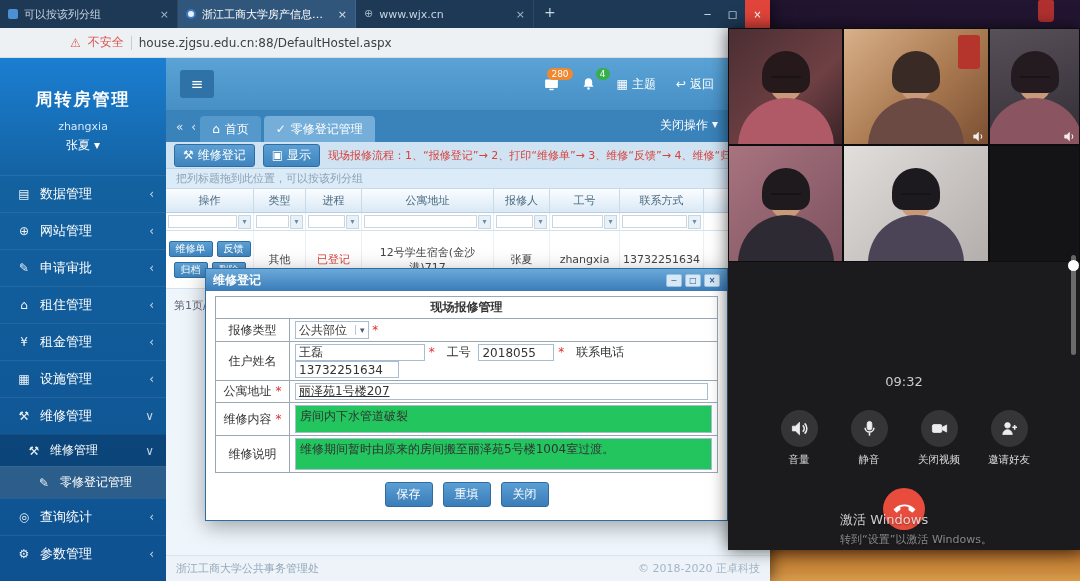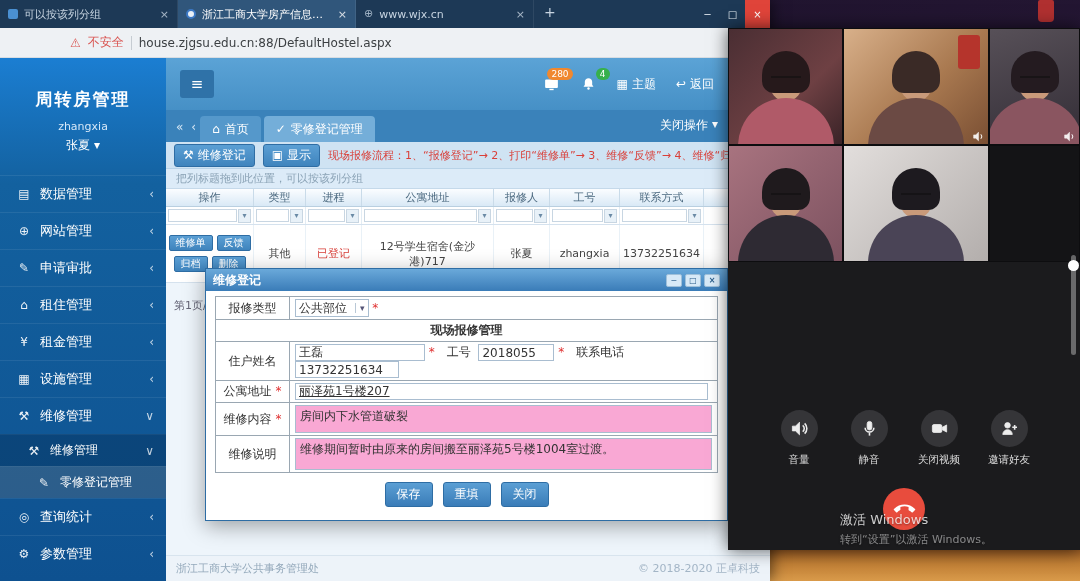--- a/index.html
+++ b/index.html
@@ -89,21 +89,21 @@
   .toolbar { height:27px; background:#cfe3f3; border-bottom:1px solid #b9d3e8;
     display:flex; align-items:center; gap:8px; padding:0 8px; overflow:hidden; }
   .tool-btn { background:linear-gradient(#5b9fd4,#3f84bd); border:1px solid #2e6da4; color:#fff;
     font-size:12px; padding:2px 8px; border-radius:3px; display:flex; gap:4px; align-items:center; white-space:nowrap; }
   .flow-text { color:#d9403a; font-size:11px; white-space:nowrap; }
 
   .grouphint { height:20px; background:#dcebf8; border-bottom:1px solid #c5d9ea;
     color:#8aa2b5; font-size:11px; display:flex; align-items:center; padding:0 10px; }
 
   .grid-header,.filter-row,.data-row { display:flex; }
-  .grid-header { height:18px; background:linear-gradient(#fbfdff,#d9e9f6); border-bottom:1px solid #b9cfe0; }
+  .grid-header { height:24px; background:linear-gradient(#fbfdff,#d9e9f6); border-bottom:1px solid #b9cfe0; }
   .gh-cell { font-size:11px; color:#4a6覆; color:#4a687f; display:flex; align-items:center;
     justify-content:center; border-right:1px solid #c9dbe9; }
   .filter-row { height:18px; background:#fff; border-bottom:1px solid #d5e2ee; }
   .f-cell { display:flex; align-items:center; padding:1px 2px; gap:1px; border-right:1px solid #e2ecf4; }
   .f-input { flex:1; min-width:0; height:13px; border:1px solid #c8d6e2; background:#fff; }
   .f-dd { width:13px; height:14px; background:#e8f1f8; border:1px solid #c8d6e2;
     font-size:8px; color:#6a8aa5; text-align:center; line-height:12px; }
   .data-row { background:#fff; border-bottom:1px solid #d5e2ee; min-height:58px; }
   .d-cell { font-size:11px; color:#444; display:flex; align-items:center; justify-content:center;
     text-align:center; border-right:1px solid #e9f1f7; padding:2px; }
@@ -136,21 +136,21 @@
   .form-table td { border:1px solid #9aa7b2; font-size:12px; color:#333; padding:2px 5px; }
   .m-header-cell { text-align:center; font-weight:bold; font-size:13px; height:22px; }
   .lbl { width:74px; text-align:center; white-space:nowrap; }
   .req { color:#e03131; }
   .inp { border:1px solid #a9bdd0; height:17px; font-size:12px; padding:0 3px; color:#333;
     background:#fff; vertical-align:middle; font-family:inherit; }
   .sel { display:inline-flex; align-items:center; gap:8px; border:1px solid #a9bdd0;
     height:18px; font-size:12px; padding:0 3px; background:#fff; }
   .sel .caret { font-size:9px; color:#557; border-left:1px solid #b9c8d6; padding-left:4px; }
   .inline-lbl { margin:0 4px 0 8px; white-space:nowrap; }
-  .txt { border:1px solid #a9bdd0; width:100%; font-size:12px; padding:2px 4px; color:#333; background:#f9a8d4; }
+  .txt { border:1px solid #a9bdd0; width:100%; font-size:12px; padding:2px 4px; color:#333; background:#22c55e; }
   .m-buttons { display:flex; justify-content:center; gap:10px; margin-top:9px; }
   .m-act { background:linear-gradient(#5b9fd4,#3a7cb8); border:1px solid #2e6da4; color:#fff;
     font-size:12px; padding:3px 11px; border-radius:3px; }
 
   
   .videocall { position:absolute; left:728px; top:28px; width:352px; height:522px;
     background:#1b1b1d; z-index:100; box-shadow:0 0 16px rgba(0,0,0,.65); }
   .tiles { display:flex; flex-wrap:wrap; width:352px; height:234px; }
   .tile { position:relative; overflow:hidden; border:1px solid #0d0d0f; height:117px; }
   .t1 { width:115px; background:linear-gradient(135deg,#4a2e33 0%,#6e4043 60%,#3a2327 100%); --cloth:#b05a68; --hair:#26191b; }
@@ -439,32 +439,32 @@
       <span class="m-controls">
         <span class="m-ctl">─</span>
         <span class="m-ctl">□</span>
         <span class="m-ctl">×</span>
       </span>
     </div>
     <div class="modal-body">
       <table class="form-table">
         <tbody>
             <tr>
+              <td colspan="2" class="m-header-cell">现场报修管理</td>
+            </tr>
+        <tr>
           <td class="lbl">报修类型</td>
           <td>
             <span class="sel">
               <span>公共部位</span>
               <span class="caret">▾</span>
             </span>
             <span class="req">*</span>
           </td>
         </tr>
-        <tr>
-              <td colspan="2" class="m-header-cell">现场报修管理</td>
-            </tr>
         <tr>
           <td class="lbl">住户姓名</td>
           <td>
             <input class="inp" style="width: 130px;" value="王磊">
             <span class="req">*</span>
             <span class="inline-lbl">工号</span>
             <input class="inp" style="width: 76px;" value="2018055">
             <span class="req">*</span>
             <span class="inline-lbl">联系电话</span>
             <input class="inp" style="width: 104px;" value="13732251634">
@@ -541,20 +541,21 @@
           <span class="glasses"></span>
         </div>
     </div>
     <div class="tile t6"></div>
   </div>
 
   <div class="vol-slider">
     <span class="vol-knob"></span>
   </div>
 
+  <div class="vc-time">09:32</div>
 
   <div class="vc-controls">
     <div class="vc-ctl">
       <span class="vc-circle">
           <svg viewBox="0 0 24 24">
             <path d="M3 9v6h4l5 5V4L7 9H3z"></path>
             <path d="M16 8a5 5 0 0 1 0 8" fill="none" stroke-width="2"></path>
             <path d="M18.5 5.5a9 9 0 0 1 0 13" fill="none" stroke-width="2"></path>
           </svg>
         </span>

